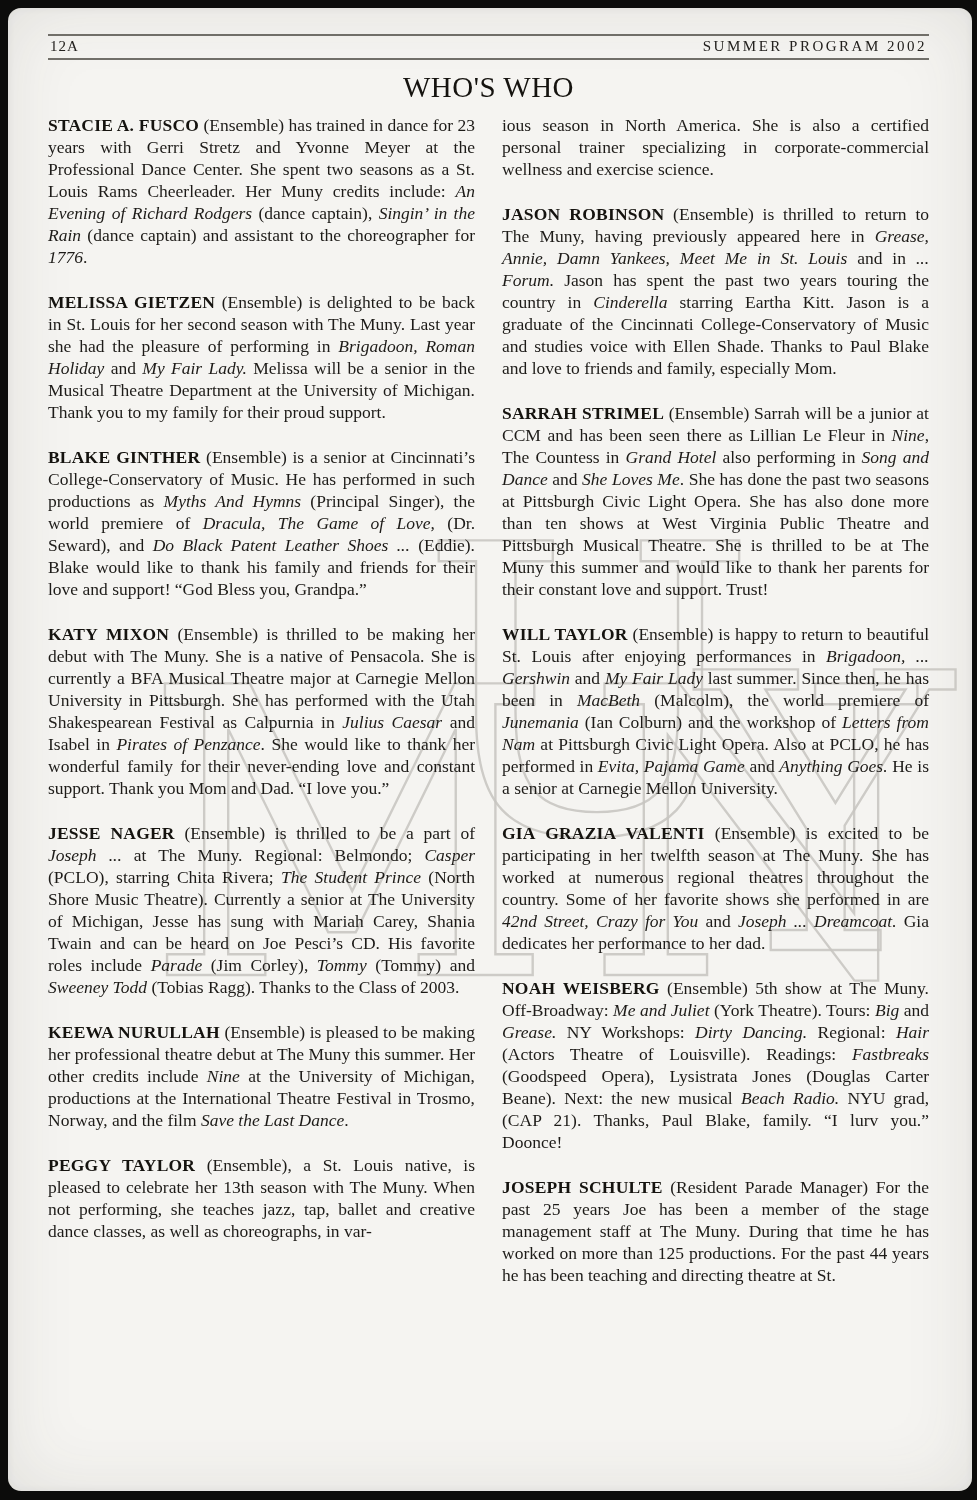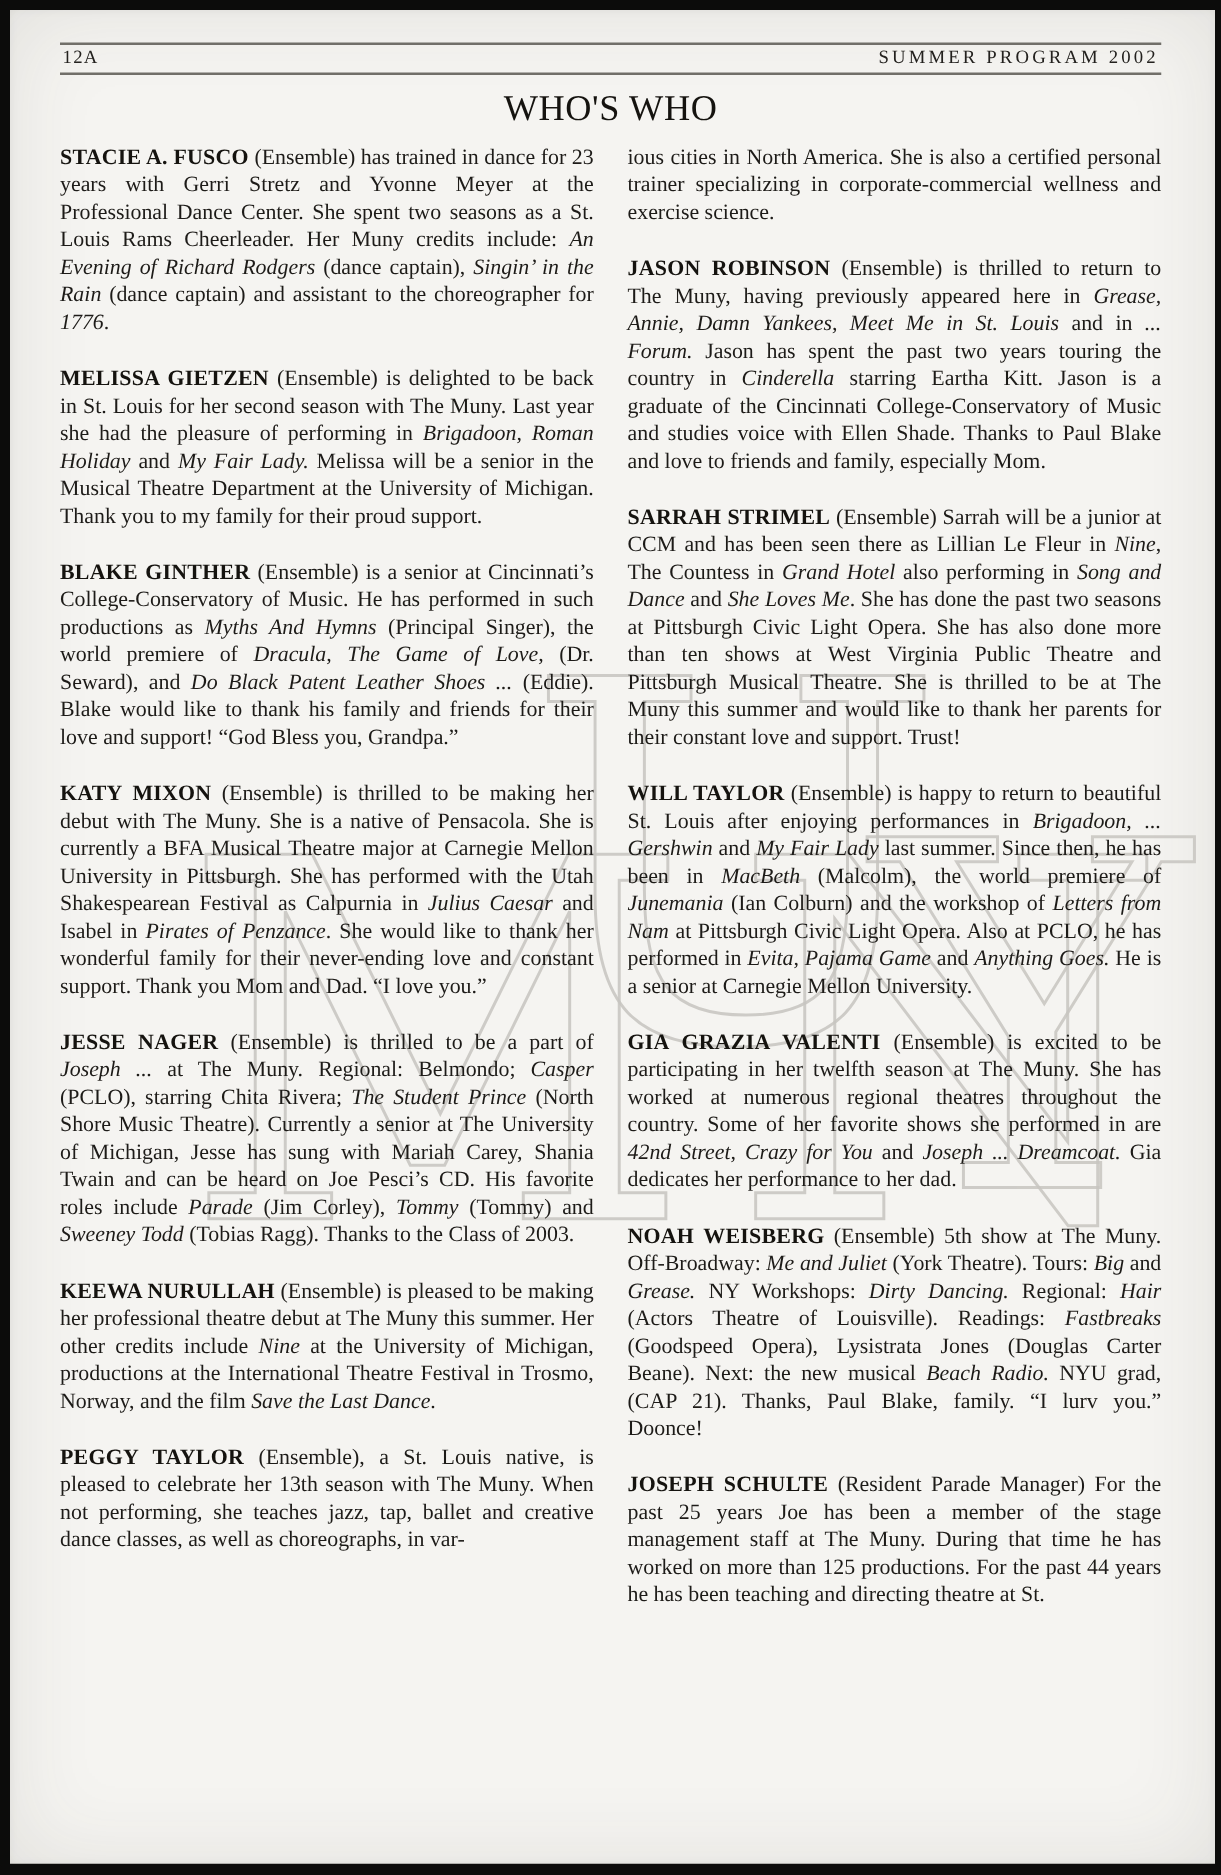--- a/index.html
+++ b/index.html
@@ -11,20 +11,21 @@
     font-family:"Liberation Serif","DejaVu Serif",serif;
   }
   .paper{
     position:absolute;
     left:8px;top:8px;right:5px;bottom:9px;
     background:#f5f4f1;
     box-shadow:inset 0 0 70px rgba(60,55,45,0.10), inset 0 0 8px rgba(0,0,0,0.06);
     padding:26px 43px 0 40px;
     box-sizing:border-box;
     overflow:hidden;
+    border-radius:13px;
   }
   
   .header-row{
     display:flex;justify-content:space-between;align-items:baseline;
     border-top:2px solid #716f69;
     border-bottom:2px solid #716f69;
     padding:2px 2px 3px 2px;
     color:#23211e;
   }
   .page-num{font-size:15px;letter-spacing:1px;}
@@ -96,21 +97,21 @@
       <div class="col" id="col-left">
           <p class="entry"><span class="ename">STACIE A. FUSCO</span><span class="erole"> (Ensemble)</span><span> has trained in dance for 23 years with Gerri Stretz and Yvonne Meyer at the Professional Dance Center. She spent two seasons as a St. Louis Rams Cheerleader. Her Muny credits include: </span><span class="it">An Evening of Richard Rodgers</span><span> (dance captain), </span><span class="it">Singin’ in the Rain</span><span> (dance captain) and assistant to the choreographer for </span><span class="it">1776</span><span>.</span></p>
           <p class="entry"><span class="ename">MELISSA GIETZEN</span><span class="erole"> (Ensemble)</span><span> is delighted to be back in St. Louis for her second season with The Muny. Last year she had the pleasure of performing in </span><span class="it">Brigadoon, Roman Holiday</span><span> and </span><span class="it">My Fair Lady.</span><span> Melissa will be a senior in the Musical Theatre Department at the University of Michigan. Thank you to my family for their proud support.</span></p>
           <p class="entry"><span class="ename">BLAKE GINTHER</span><span class="erole"> (Ensemble)</span><span> is a senior at Cincinnati’s College-Conservatory of Music.  He has performed in such productions as </span><span class="it">Myths And Hymns</span><span> (Principal Singer), the world premiere of </span><span class="it">Dracula, The Game of Love,</span><span> (Dr. Seward), and </span><span class="it">Do Black Patent Leather Shoes ...</span><span> (Eddie).  Blake would like to thank his family and friends for their love and support! “God Bless you, Grandpa.”</span></p>
           <p class="entry"><span class="ename">KATY MIXON</span><span class="erole"> (Ensemble)</span><span> is thrilled to be making her debut with The Muny. She is a native of Pensacola. She is currently a BFA Musical Theatre major at Carnegie Mellon University in Pittsburgh. She has performed with the Utah Shakespearean Festival as Calpurnia in </span><span class="it">Julius Caesar</span><span> and Isabel in </span><span class="it">Pirates of Penzance</span><span>. She would like to thank her wonderful family for their never-ending love and constant support. Thank you Mom and Dad. “I love you.”</span></p>
           <p class="entry"><span class="ename">JESSE NAGER</span><span class="erole"> (Ensemble)</span><span> is thrilled to be a part of </span><span class="it">Joseph ...</span><span> at The Muny. Regional: Belmondo; </span><span class="it">Casper</span><span> (PCLO), starring Chita Rivera; </span><span class="it">The Student Prince</span><span> (North Shore Music Theatre). Currently a senior at The University of Michigan, Jesse has sung with Mariah Carey, Shania Twain and can be heard on Joe Pesci’s CD. His favorite roles include </span><span class="it">Parade</span><span> (Jim Corley), </span><span class="it">Tommy</span><span> (Tommy) and </span><span class="it">Sweeney Todd</span><span> (Tobias Ragg). Thanks to the Class of 2003.</span></p>
           <p class="entry"><span class="ename">KEEWA NURULLAH</span><span class="erole"> (Ensemble)</span><span> is pleased to be making her professional theatre debut at The Muny this summer. Her other credits include </span><span class="it">Nine</span><span> at the University of Michigan, productions at the International Theatre Festival in Trosmo, Norway, and the film </span><span class="it">Save the Last Dance</span><span>.</span></p>
           <p class="entry"><span class="ename">PEGGY TAYLOR</span><span class="erole"> (Ensemble),</span><span> a St. Louis native, is pleased to celebrate her 13th season with The Muny. When not performing, she teaches jazz, tap, ballet and creative dance classes, as well as choreographs, in var-</span></p>
         </div>
       <div class="col" id="col-right">
-          <p class="entry"><span>ious cities in North America. She is also a certified personal trainer specializing in corporate-commercial wellness and exercise science.</span></p>
+          <p class="entry"><span>ious season in North America. She is also a certified personal trainer specializing in corporate-commercial wellness and exercise science.</span></p>
           <p class="entry"><span class="ename">JASON ROBINSON</span><span class="erole"> (Ensemble)</span><span> is thrilled to return to The Muny, having previously appeared here in </span><span class="it">Grease, Annie, Damn Yankees, Meet Me in St. Louis</span><span> and in </span><span class="it">... Forum.</span><span> Jason has spent the past two years touring the country in </span><span class="it">Cinderella</span><span> starring Eartha Kitt. Jason is a graduate of the Cincinnati College-Conservatory of Music and studies voice with Ellen Shade. Thanks to Paul Blake and love to friends and family, especially Mom.</span></p>
           <p class="entry"><span class="ename">SARRAH STRIMEL</span><span class="erole"> (Ensemble)</span><span> Sarrah will be a junior at CCM and has been seen there as Lillian Le Fleur in </span><span class="it">Nine</span><span>, The Countess in </span><span class="it">Grand Hotel</span><span>  also performing in </span><span class="it">Song and Dance</span><span> and </span><span class="it">She Loves Me</span><span>.  She has done the past two seasons at Pittsburgh Civic Light Opera. She has also done more than ten shows at West Virginia Public Theatre and Pittsburgh Musical Theatre.  She is thrilled to be at The Muny this summer and would like to thank her parents for their constant love and support. Trust!</span></p>
           <p class="entry"><span class="ename">WILL TAYLOR</span><span class="erole"> (Ensemble)</span><span> is happy to return to beautiful St. Louis after enjoying performances in </span><span class="it">Brigadoon, ... Gershwin</span><span> and </span><span class="it">My Fair Lady</span><span> last summer. Since then, he has been in </span><span class="it">MacBeth</span><span> (Malcolm), the world premiere of </span><span class="it">Junemania</span><span> (Ian Colburn) and the workshop of </span><span class="it">Letters from Nam</span><span> at Pittsburgh Civic Light Opera. Also at PCLO, he has performed in </span><span class="it">Evita, Pajama Game</span><span> and </span><span class="it">Anything Goes.</span><span> He is a senior at Carnegie Mellon University.</span></p>
           <p class="entry"><span class="ename">GIA GRAZIA VALENTI</span><span class="erole"> (Ensemble)</span><span> is excited to be participating in her twelfth season at The Muny. She has worked at numerous regional theatres throughout the country. Some of her favorite shows she performed in are </span><span class="it">42nd Street, Crazy for You</span><span> and </span><span class="it">Joseph ... Dreamcoat.</span><span> Gia dedicates her performance to her dad.</span></p>
           <p class="entry"><span class="ename">NOAH WEISBERG</span><span class="erole"> (Ensemble)</span><span> 5th show at The Muny. Off-Broadway: </span><span class="it">Me and Juliet</span><span> (York Theatre). Tours: </span><span class="it">Big</span><span> and </span><span class="it">Grease.</span><span> NY Workshops: </span><span class="it">Dirty Dancing.</span><span> Regional: </span><span class="it">Hair</span><span> (Actors Theatre of Louisville). Readings: </span><span class="it">Fastbreaks</span><span> (Goodspeed Opera), Lysistrata Jones (Douglas Carter Beane). Next: the new musical </span><span class="it">Beach Radio.</span><span> NYU grad, (CAP 21). Thanks, Paul Blake, family. “I lurv you.” Doonce!</span></p>
           <p class="entry"><span class="ename">JOSEPH SCHULTE</span><span class="erole"> (Resident Parade Manager)</span><span> For the past 25 years Joe has been a member of the stage management staff at The Muny. During that time he has worked on more than 125 productions. For the past 44 years he has been teaching and directing theatre at St.</span></p>
         </div>
     </div>
   </div>
 </div>

